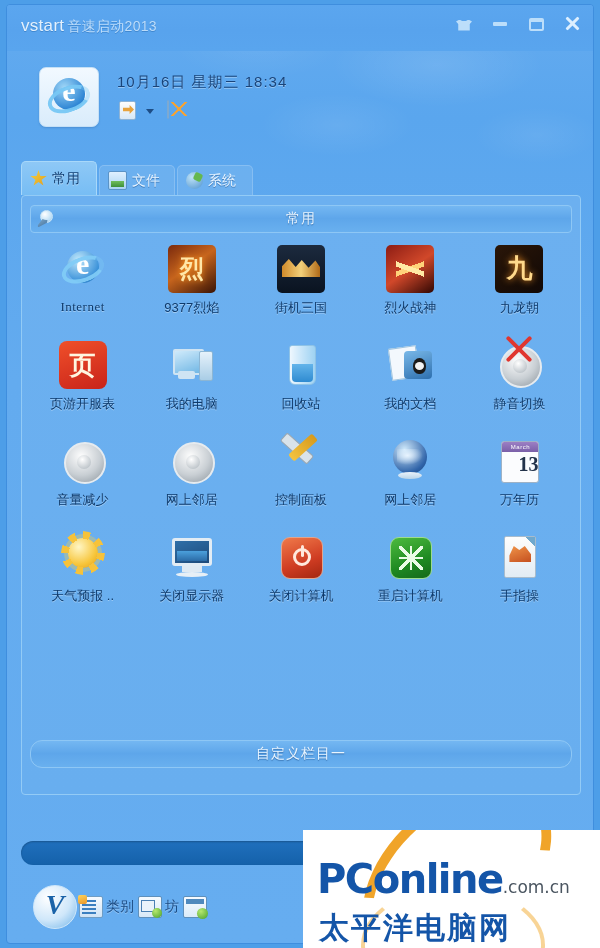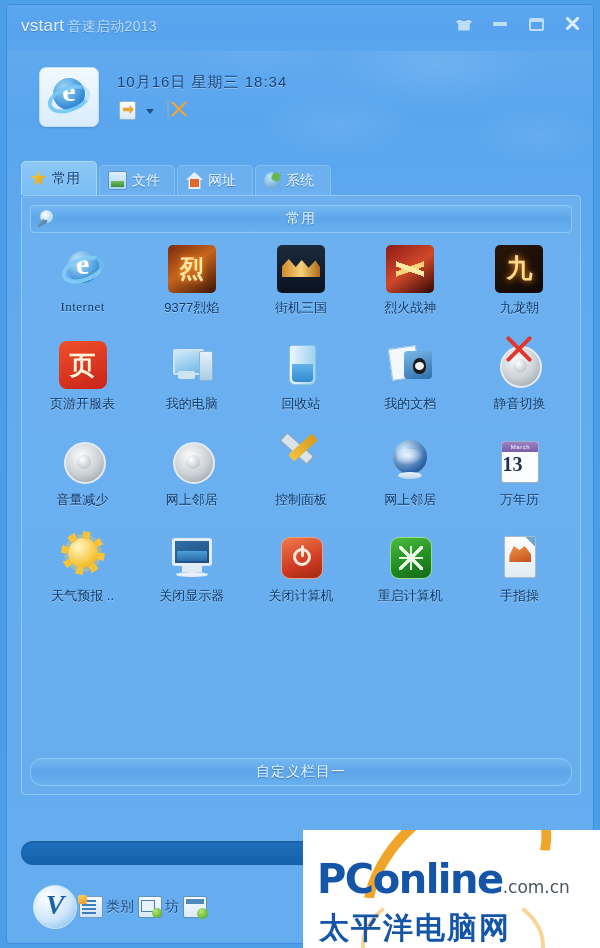--- a/index.html
+++ b/index.html
@@ -269,21 +269,21 @@
   .globe:after{content:"";position:absolute;left:4px;top:9px;width:26px;height:16px;
     background:radial-gradient(ellipse at 40% 40%,#e8f4ff,rgba(255,255,255,0) 70%);}
   .gbase{position:absolute;left:12px;top:35px;width:24px;height:7px;border-radius:50%;
     background:linear-gradient(180deg,#eaf3fb,#b9d4e8);}
 
   .cal{position:absolute;left:6px;top:4px;width:36px;height:40px;border-radius:3px;
     background:#fbfcfe;border:1px solid #9eb2c6;}
   .cal .top{position:absolute;left:0;top:0;right:0;height:10px;
     background:linear-gradient(180deg,#9c7fc4,#7a5fa8);border-radius:2px 2px 0 0;
     font-size:6px;color:#fff;text-align:center;line-height:10px;letter-spacing:.5px;}
-  .cal .num{position:absolute;left:0;right:0;top:11px;text-align:left;font-size:20px;
+  .cal .num{position:absolute;left:0;right:0;top:11px;text-align:right;font-size:20px;
     color:#22324a;font-weight:bold;font-family:"Liberation Serif",serif;}
 
   .sun{position:absolute;left:9px;top:5px;width:30px;height:30px;border-radius:50%;
     background:radial-gradient(circle at 36% 30%,#fff6c4,#f7c53a 62%,#e09b16);
     box-shadow:0 0 0 4px rgba(249,205,70,.35);}
   .sun:after{content:"";position:absolute;left:-7px;top:-7px;width:44px;height:44px;border-radius:50%;
     background:conic-gradient(from 0deg,#f6c23a 0 6%,transparent 6% 12.5%,#f6c23a 12.5% 18.5%,transparent 18.5% 25%,#f6c23a 25% 31%,transparent 31% 37.5%,#f6c23a 37.5% 43.5%,transparent 43.5% 50%,#f6c23a 50% 56%,transparent 56% 62.5%,#f6c23a 62.5% 68.5%,transparent 68.5% 75%,#f6c23a 75% 81%,transparent 81% 87.5%,#f6c23a 87.5% 93.5%,transparent 93.5% 100%);
     -webkit-mask:radial-gradient(circle,transparent 14px,#000 14px);
     mask:radial-gradient(circle,transparent 14px,#000 14px);}
 
@@ -312,21 +312,21 @@
   .finger{position:absolute;left:9px;top:3px;width:30px;height:40px;border-radius:2px;
     background:linear-gradient(180deg,#fdfdfd,#e2ecf4);border:1px solid #a8bccd;}
   .finger:after{content:"";position:absolute;left:4px;top:9px;right:4px;height:16px;
     background:linear-gradient(160deg,#f0954a,#c5501f);
     clip-path:polygon(0 60%,20% 0,45% 25%,70% 0,100% 55%,100% 100%,0 100%);}
   .finger .corner{position:absolute;right:0;top:0;width:9px;height:9px;
     background:linear-gradient(225deg,#6fa8cd 50%,transparent 50%);}
 
   
   .custom-bar{
-    position:absolute;left:8px;right:8px;bottom:8px;height:26px;border-radius:12px;
+    position:absolute;left:8px;right:8px;bottom:26px;height:26px;border-radius:12px;
     background:linear-gradient(180deg,#74b7f2 0%,#5ea6ea 48%,#69b0ef 100%);
     border:1px solid #8ec7f5;
     display:flex;align-items:center;justify-content:center;cursor:pointer;
   }
   .custom-bar span{font-size:14px;color:#e9f5ff;text-shadow:0 1px 1px rgba(25,75,135,.6);letter-spacing:1px;}
 
   
   .dock-slot{
     position:absolute;left:14px;top:836px;width:560px;height:24px;
     border-radius:12px 3px 3px 12px;
@@ -429,24 +429,20 @@
     <div class="tabs">
       <div class="tab active">
         <span class="ticon ic-star"></span>
         <span>常用</span>
       </div>
       <div class="tab">
         <span class="ticon ic-folderimg"></span>
         <span>文件</span>
       </div>
       <div class="tab">
-        <span class="ticon ic-home"></span>
-        <span>网址</span>
-      </div>
-      <div class="tab">
         <span class="ticon ic-sys"></span>
         <span>系统</span>
       </div>
     </div>
 
     <div class="panel">
 
       <div class="group-bar">
         <span class="gicon ic-lamp"></span>
         <span class="gtitle">常用</span>

